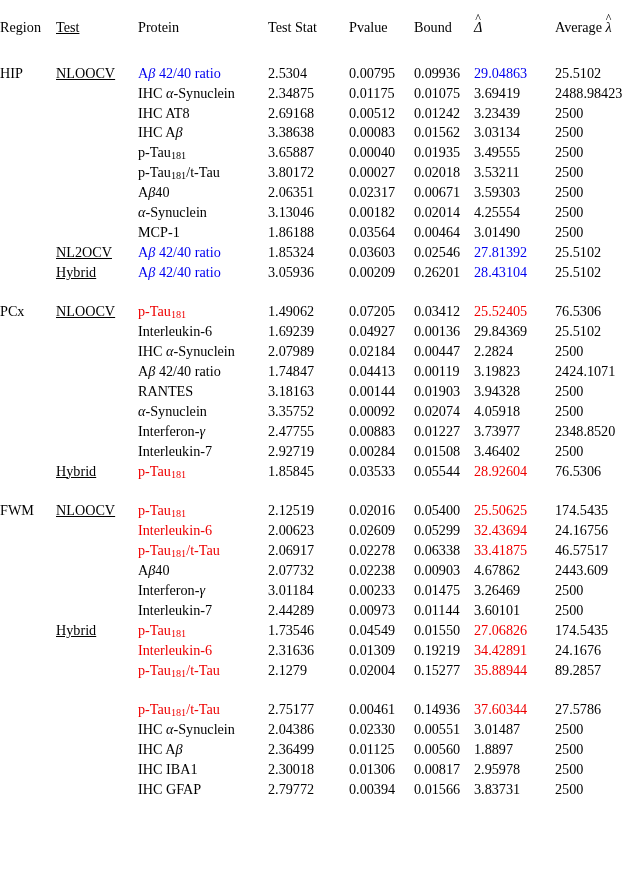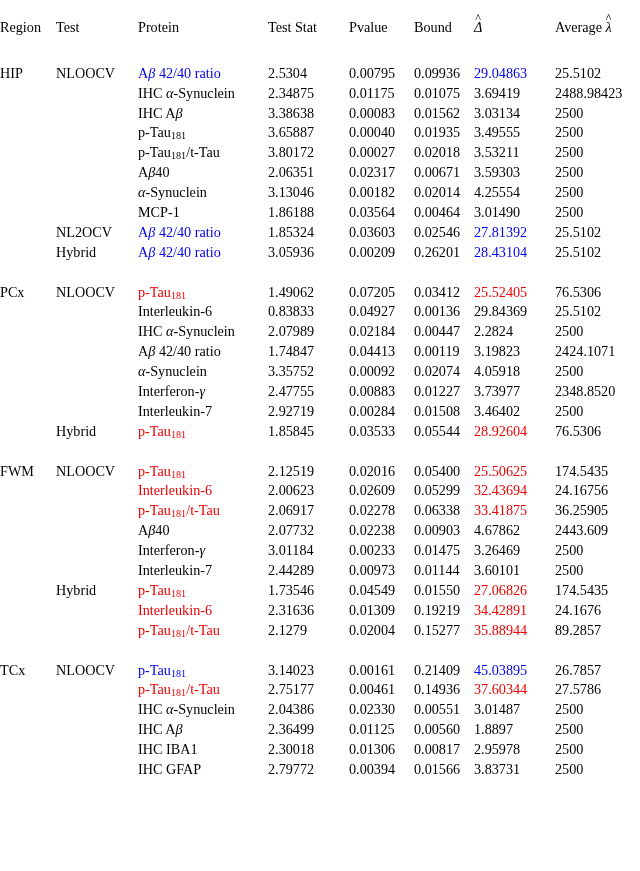--- a/index.html
+++ b/index.html
@@ -41,21 +41,21 @@
   col.c-region { width: 56px; }
   col.c-test   { width: 82px; }
   col.c-protein{ width: 130px; }
   col.c-stat   { width: 81px; }
   col.c-pval   { width: 65px; }
   col.c-bound  { width: 60px; }
   col.c-delta  { width: 81px; }
   col.c-lambda { width: 85px; }
 
   td.region, th.region   { padding-left: 10px; }
-  td.test, th.test       { padding-left: 0px; }
+  td.test, th.test       { padding-left: 0px; text-decoration: underline; }
   td.protein, th.protein { padding-left: 0px; }
 
   tr.header th {
     height: 24px;
     padding-bottom: 2px;
   }
   .rule-top {
     border-top: 1.3px solid #3c3c3c;
     border-bottom: 1.3px solid #3c3c3c;
     height: 3px;
@@ -141,20 +141,30 @@
           <td class="protein plain">IHC <span class="gk">α</span>-Synuclein</td>
           <td class="stat plain">2.34875</td>
           <td class="pvalue plain">0.01175</td>
           <td class="bound plain">0.01075</td>
           <td class="delta plain">3.69419</td>
           <td class="lambda plain">2488.98423</td>
         </tr>
         <tr>
           <td class="region"></td>
           <td class="test"></td>
+          <td class="protein plain">IHC AT8</td>
+          <td class="stat plain">2.69168</td>
+          <td class="pvalue plain">0.00512</td>
+          <td class="bound plain">0.01242</td>
+          <td class="delta plain">3.23439</td>
+          <td class="lambda plain">2500</td>
+        </tr>
+        <tr>
+          <td class="region"></td>
+          <td class="test"></td>
           <td class="protein plain">IHC A<span class="gk">β</span></td>
           <td class="stat plain">3.38638</td>
           <td class="pvalue plain">0.00083</td>
           <td class="bound plain">0.01562</td>
           <td class="delta plain">3.03134</td>
           <td class="lambda plain">2500</td>
         </tr>
         <tr>
           <td class="region"></td>
           <td class="test"></td>
@@ -235,21 +245,21 @@
           <td class="stat plain">1.49062</td>
           <td class="pvalue plain">0.07205</td>
           <td class="bound plain">0.03412</td>
           <td class="delta red">25.52405</td>
           <td class="lambda plain">76.5306</td>
         </tr>
         <tr>
           <td class="region"></td>
           <td class="test"></td>
           <td class="protein plain">Interleukin-6</td>
-          <td class="stat plain">0.83833</td>
+          <td class="stat plain">1.69239</td>
           <td class="pvalue plain">0.04927</td>
           <td class="bound plain">0.00136</td>
           <td class="delta plain">29.84369</td>
           <td class="lambda plain">25.5102</td>
         </tr>
         <tr>
           <td class="region"></td>
           <td class="test"></td>
           <td class="protein plain">IHC <span class="gk">α</span>-Synuclein</td>
           <td class="stat plain">2.07989</td>
@@ -260,20 +270,30 @@
         </tr>
         <tr>
           <td class="region"></td>
           <td class="test"></td>
           <td class="protein plain">A<span class="gk">β</span> 42/40 ratio</td>
           <td class="stat plain">1.74847</td>
           <td class="pvalue plain">0.04413</td>
           <td class="bound plain">0.00119</td>
           <td class="delta plain">3.19823</td>
           <td class="lambda plain">2424.1071</td>
+        </tr>
+        <tr>
+          <td class="region"></td>
+          <td class="test"></td>
+          <td class="protein plain">RANTES</td>
+          <td class="stat plain">3.18163</td>
+          <td class="pvalue plain">0.00144</td>
+          <td class="bound plain">0.01903</td>
+          <td class="delta plain">3.94328</td>
+          <td class="lambda plain">2500</td>
         </tr>
         <tr>
           <td class="region"></td>
           <td class="test"></td>
           <td class="protein plain"><span class="gk">α</span>-Synuclein</td>
           <td class="stat plain">3.35752</td>
           <td class="pvalue plain">0.00092</td>
           <td class="bound plain">0.02074</td>
           <td class="delta plain">4.05918</td>
           <td class="lambda plain">2500</td>
@@ -332,21 +352,21 @@
           <td class="lambda plain">24.16756</td>
         </tr>
         <tr>
           <td class="region"></td>
           <td class="test"></td>
           <td class="protein red">p-Tau<sub>181</sub>/t-Tau</td>
           <td class="stat plain">2.06917</td>
           <td class="pvalue plain">0.02278</td>
           <td class="bound plain">0.06338</td>
           <td class="delta red">33.41875</td>
-          <td class="lambda plain">36.25905</td>
+          <td class="lambda plain">46.57517</td>
         </tr>
         <tr>
           <td class="region"></td>
           <td class="test"></td>
           <td class="protein plain">A<span class="gk">β</span>40</td>
           <td class="stat plain">2.07732</td>
           <td class="pvalue plain">0.02238</td>
           <td class="bound plain">0.00903</td>
           <td class="delta plain">4.67862</td>
           <td class="lambda plain">2443.609</td>
@@ -398,30 +418,20 @@
           <td class="stat plain">2.1279</td>
           <td class="pvalue plain">0.02004</td>
           <td class="bound plain">0.15277</td>
           <td class="delta red">35.88944</td>
           <td class="lambda plain">89.2857</td>
         </tr>
         <tr>
           <td colspan="8" class="rule-mid"></td>
         </tr>
         <tr>
-          <td class="region">TCx</td>
-          <td class="test">NLOOCV</td>
-          <td class="protein blue">p-Tau<sub>181</sub></td>
-          <td class="stat plain">3.14023</td>
-          <td class="pvalue plain">0.00161</td>
-          <td class="bound plain">0.21409</td>
-          <td class="delta blue">45.03895</td>
-          <td class="lambda plain">26.7857</td>
-        </tr>
-        <tr>
           <td class="region"></td>
           <td class="test"></td>
           <td class="protein red">p-Tau<sub>181</sub>/t-Tau</td>
           <td class="stat plain">2.75177</td>
           <td class="pvalue plain">0.00461</td>
           <td class="bound plain">0.14936</td>
           <td class="delta red">37.60344</td>
           <td class="lambda plain">27.5786</td>
         </tr>
         <tr>

